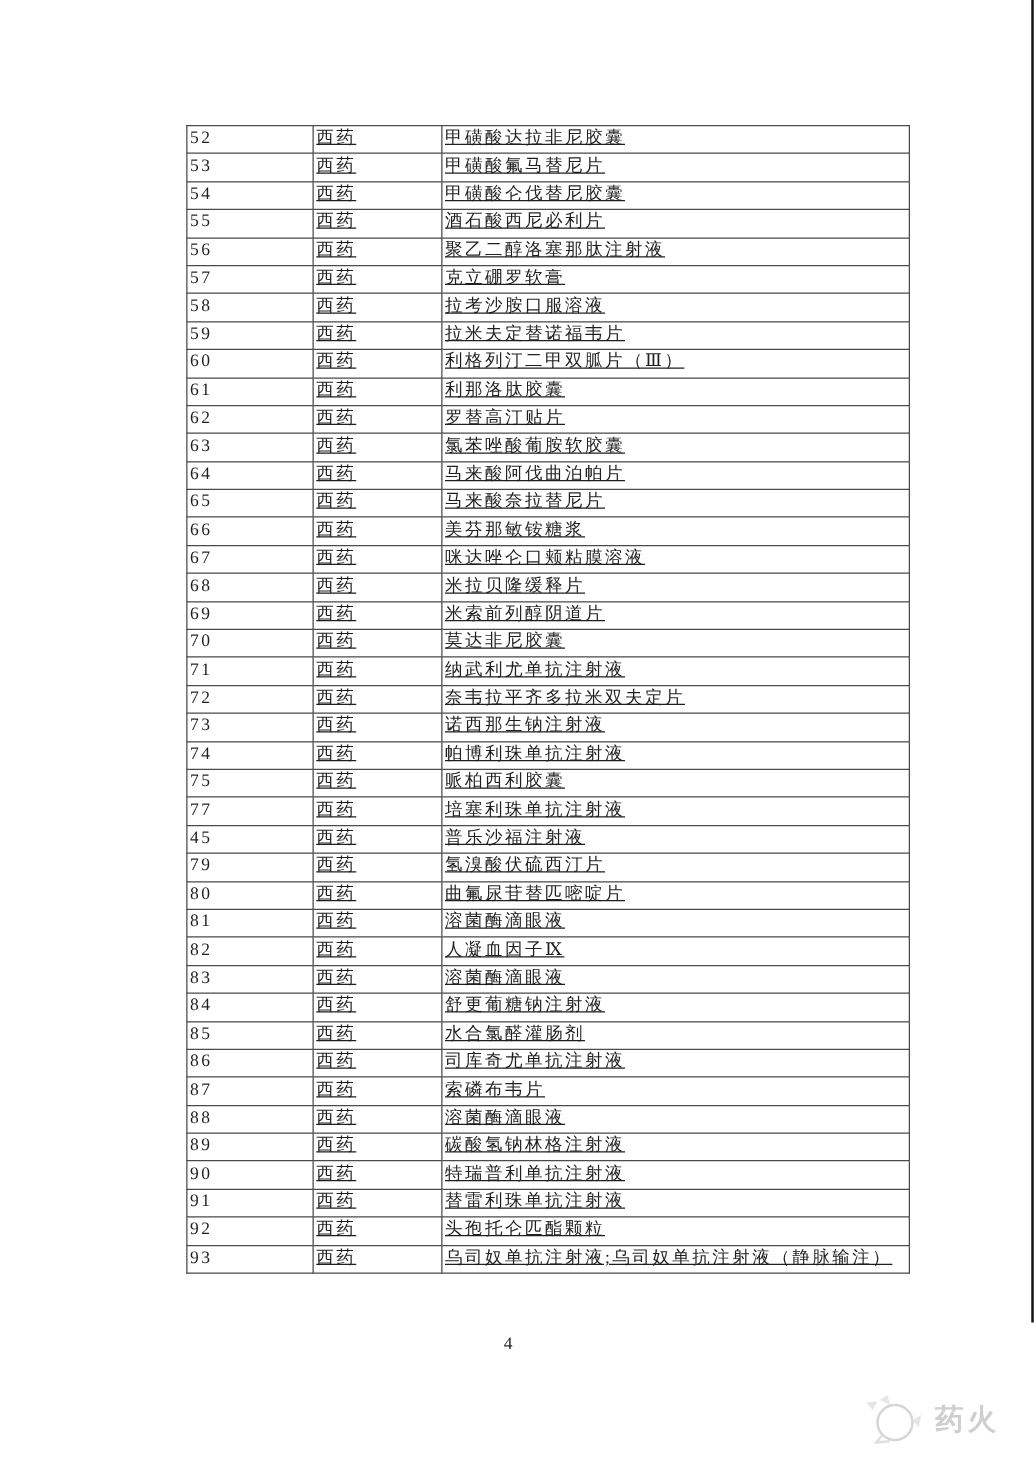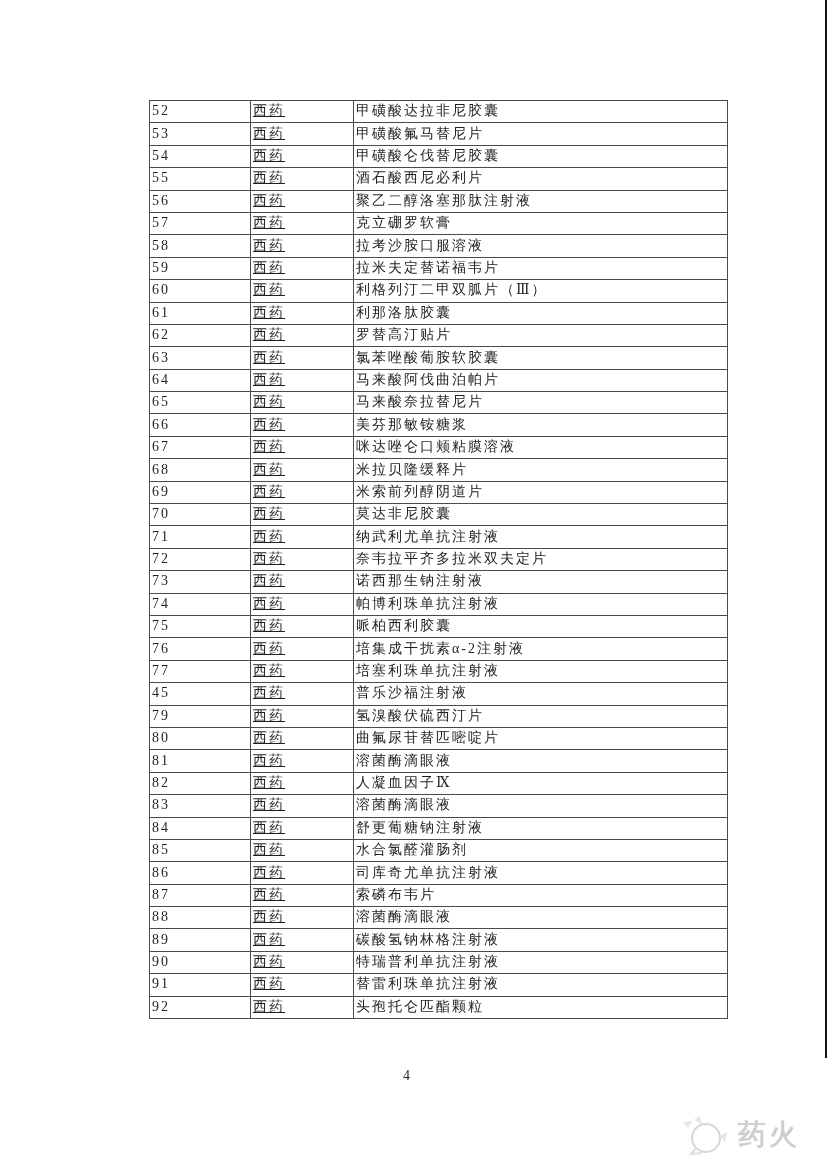--- a/index.html
+++ b/index.html
@@ -49,20 +49,21 @@
     letter-spacing: 3px;
   }
   td.col-category {
     width: 98px;
     padding-left: 10px;
     text-decoration: underline;
   }
   td.col-name {
     width: 369px;
     padding-left: 13px;
+    text-decoration: underline;
   }
   tr.drug-row {
     height: 22.4px;
   }
   .page-number {
     position: absolute;
     left: 124px;
     top: 1068px;
     width: 565px;
     text-align: center;
@@ -72,21 +73,21 @@
   .watermark {
     position: absolute;
     right: 28px;
     bottom: 14px;
     display: flex;
     align-items: center;
     gap: 6px;
     opacity: 1;
   }
   .watermark .wm-text {
-    font-size: 28px;
+    font-size: 23px;
     font-weight: bold;
     color: #cfcfcf;
     letter-spacing: 3px;
     font-family: "Liberation Sans", "DejaVu Sans", sans-serif;
   }
   .watermark .mascot svg {
     display: block;
   }
 </style>
 </head>
@@ -212,25 +213,20 @@
           <td class="col-no">74</td>
           <td class="col-category">西药</td>
           <td class="col-name">帕博利珠单抗注射液</td>
         </tr>
         <tr class="drug-row">
           <td class="col-no">75</td>
           <td class="col-category">西药</td>
           <td class="col-name">哌柏西利胶囊</td>
         </tr>
         <tr class="drug-row">
-          <td class="col-no">76</td>
-          <td class="col-category">西药</td>
-          <td class="col-name">培集成干扰素α-2注射液</td>
-        </tr>
-        <tr class="drug-row">
           <td class="col-no">77</td>
           <td class="col-category">西药</td>
           <td class="col-name">培塞利珠单抗注射液</td>
         </tr>
         <tr class="drug-row">
           <td class="col-no">45</td>
           <td class="col-category">西药</td>
           <td class="col-name">普乐沙福注射液</td>
         </tr>
         <tr class="drug-row">
@@ -295,20 +291,25 @@
         </tr>
         <tr class="drug-row">
           <td class="col-no">91</td>
           <td class="col-category">西药</td>
           <td class="col-name">替雷利珠单抗注射液</td>
         </tr>
         <tr class="drug-row">
           <td class="col-no">92</td>
           <td class="col-category">西药</td>
           <td class="col-name">头孢托仑匹酯颗粒</td>
+        </tr>
+        <tr class="drug-row">
+          <td class="col-no">93</td>
+          <td class="col-category">西药</td>
+          <td class="col-name">乌司奴单抗注射液;乌司奴单抗注射液（静脉输注）</td>
         </tr>
       </tbody>
   </table>
 
   <div class="page-number">4</div>
 
   <div class="watermark">
     <span class="mascot">
       <svg width="52" height="42" viewBox="0 0 52 42">
         <g fill="none" stroke="#d6d6d6" stroke-width="2">

